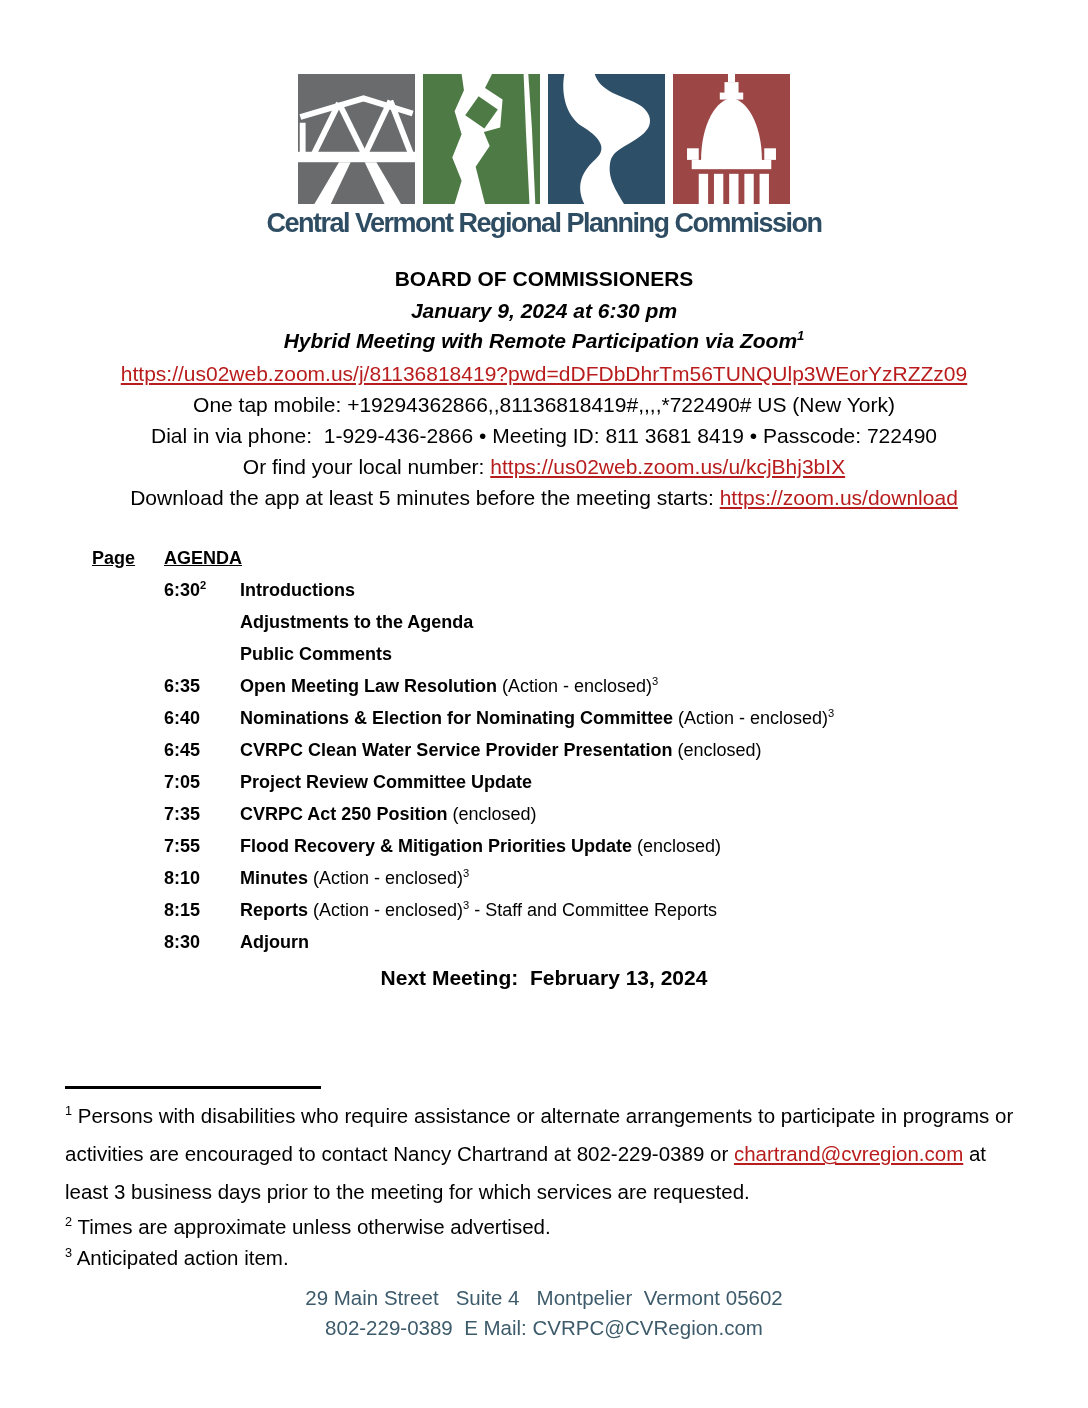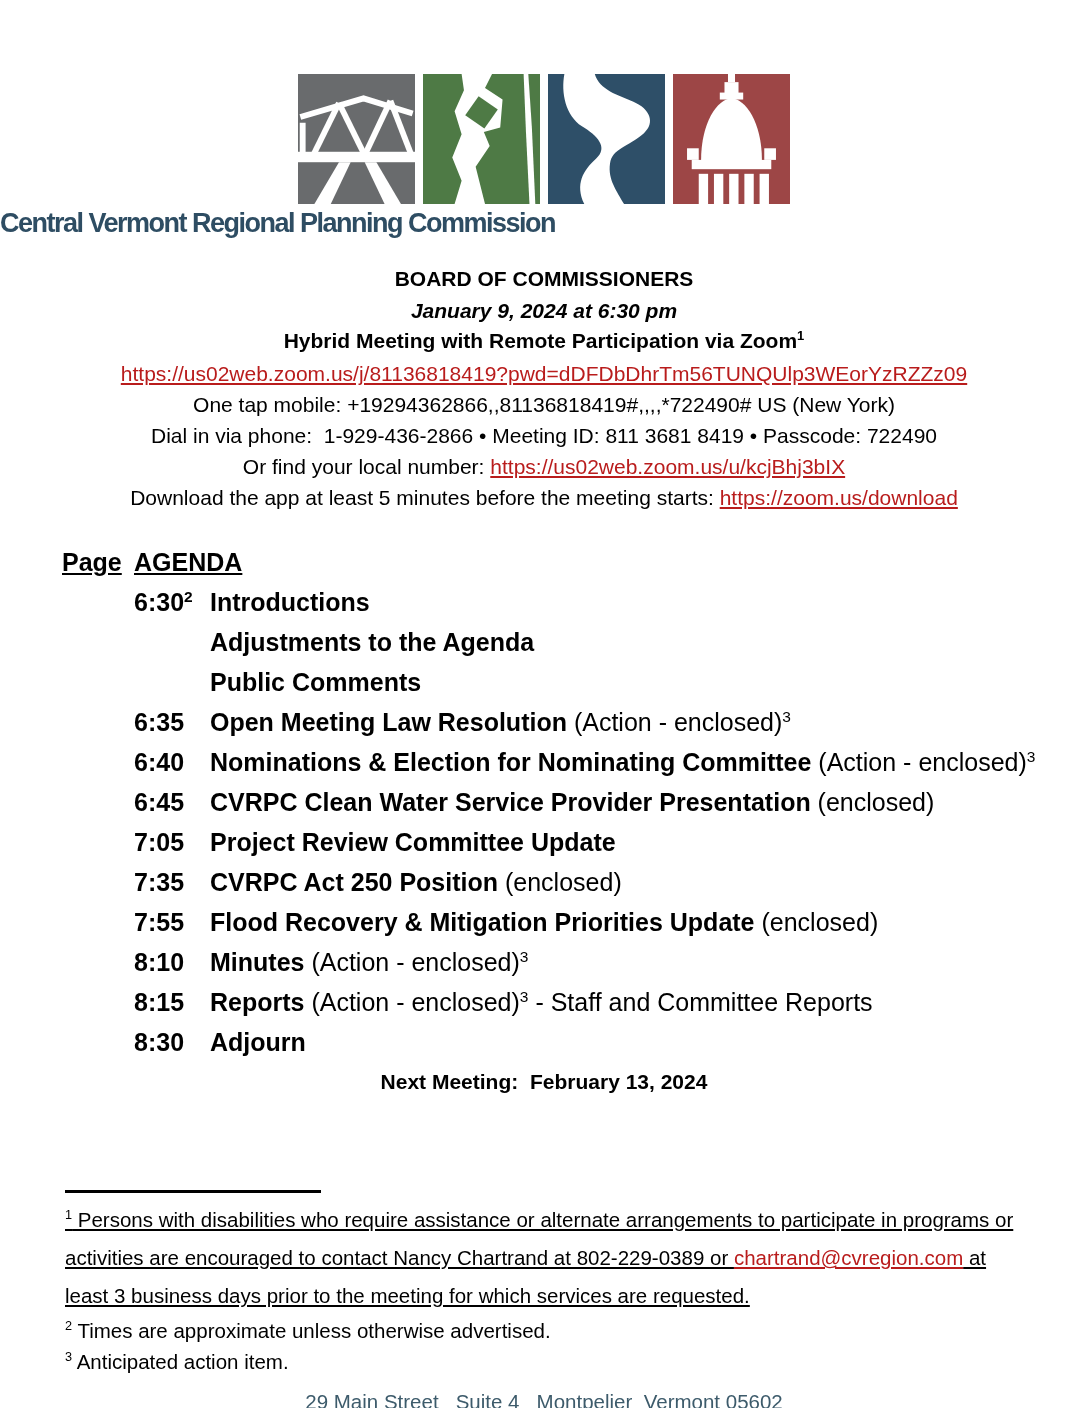--- a/index.html
+++ b/index.html
@@ -1,54 +1,54 @@
 <!DOCTYPE html>
 <html><head>
 <meta charset="utf-8">
 <style>
   html,body { margin:0; padding:0; background:#ffffff; }
   body { width:1088px; font-family:"Liberation Sans","DejaVu Sans",sans-serif; color:#000; }
   .page { position:relative; width:1088px; height:1408px; overflow:hidden; background:#fff; }
 
   
-  .logo-block { padding-top:74px; }
+  .logo-block { padding-top:74px; text-align:center; }
   .tiles { display:flex; justify-content:center; gap:8px; }
   .tile { width:117px; height:130px; display:block; }
   .c-gray  { fill:#696b6d; }
   .c-green { fill:#4e7a45; }
   .c-blue  { fill:#2e4f68; }
   .c-red   { fill:#9d4646; }
   .white-stroke { stroke:#ffffff; stroke-width:5; fill:none; }
   .logo-name { margin-top:4px; font-weight:bold; font-size:27px; letter-spacing:-1.5px; color:#2e4d63; }
 
   
   .title    { margin-top:28px; text-align:center; font-size:21px; font-weight:bold; }
   .dateline { margin-top:8px;  text-align:center; font-size:21px; font-weight:bold;font-style:italic; }
-  .hybrid   { margin-top:6px;  text-align:center; font-size:21px; font-weight:bold; }
+  .hybrid   { margin-top:6px;  text-align:center; font-size:21px; font-weight:bold; font-style:italic; }
   .linkline { margin-top:9px;  text-align:center; font-size:21px; }
   .infoline { margin-top:7px;  text-align:center; font-size:21px; }
   .link { color:#b91c1c; text-decoration:underline; cursor:pointer; }
   sup { font-size:0.62em; line-height:0; }
 
   
-  .agenda { margin:38px 0 0 62px; font-size:25px; }
+  .agenda { margin:38px 0 0 92px; font-size:18px; }
   .agenda-headrow { font-weight:bold; }
   .pagecol { display:inline-block; width:72px; }
   .u { text-decoration:underline; }
   .agenda-rows { margin-left:72px; }
   .agenda-row { display:flex; margin-top:11px; }
   .agenda-time { width:76px; flex:none; font-weight:bold; }
   .agenda-text { font-weight:bold; }
   .plain { font-weight:normal;text-align:center; }
   .next-meeting { margin-top:13px; text-align:center; font-size:21px; font-weight:bold; }
 
   
   .footnote-rule { margin:96px 0 0 65px; width:256px; border:none; border-top:3px solid #000; }
   .footnotes { margin:8px 62px 0 65px; font-size:20.5px; }
-  .fn-long { line-height:38px; margin:2px 0 0 0;text-decoration:underline; }
+  .fn-long { line-height:38px; margin:2px 0 0 0; }
   .fn { line-height:31px; margin:0; }
 
   
   .footer { margin-top:10px; text-align:center; color:#3d5b6b; font-size:20.5px; line-height:30px; }
 </style>
 </head>
 <body>
 
 <div class="page">
 

